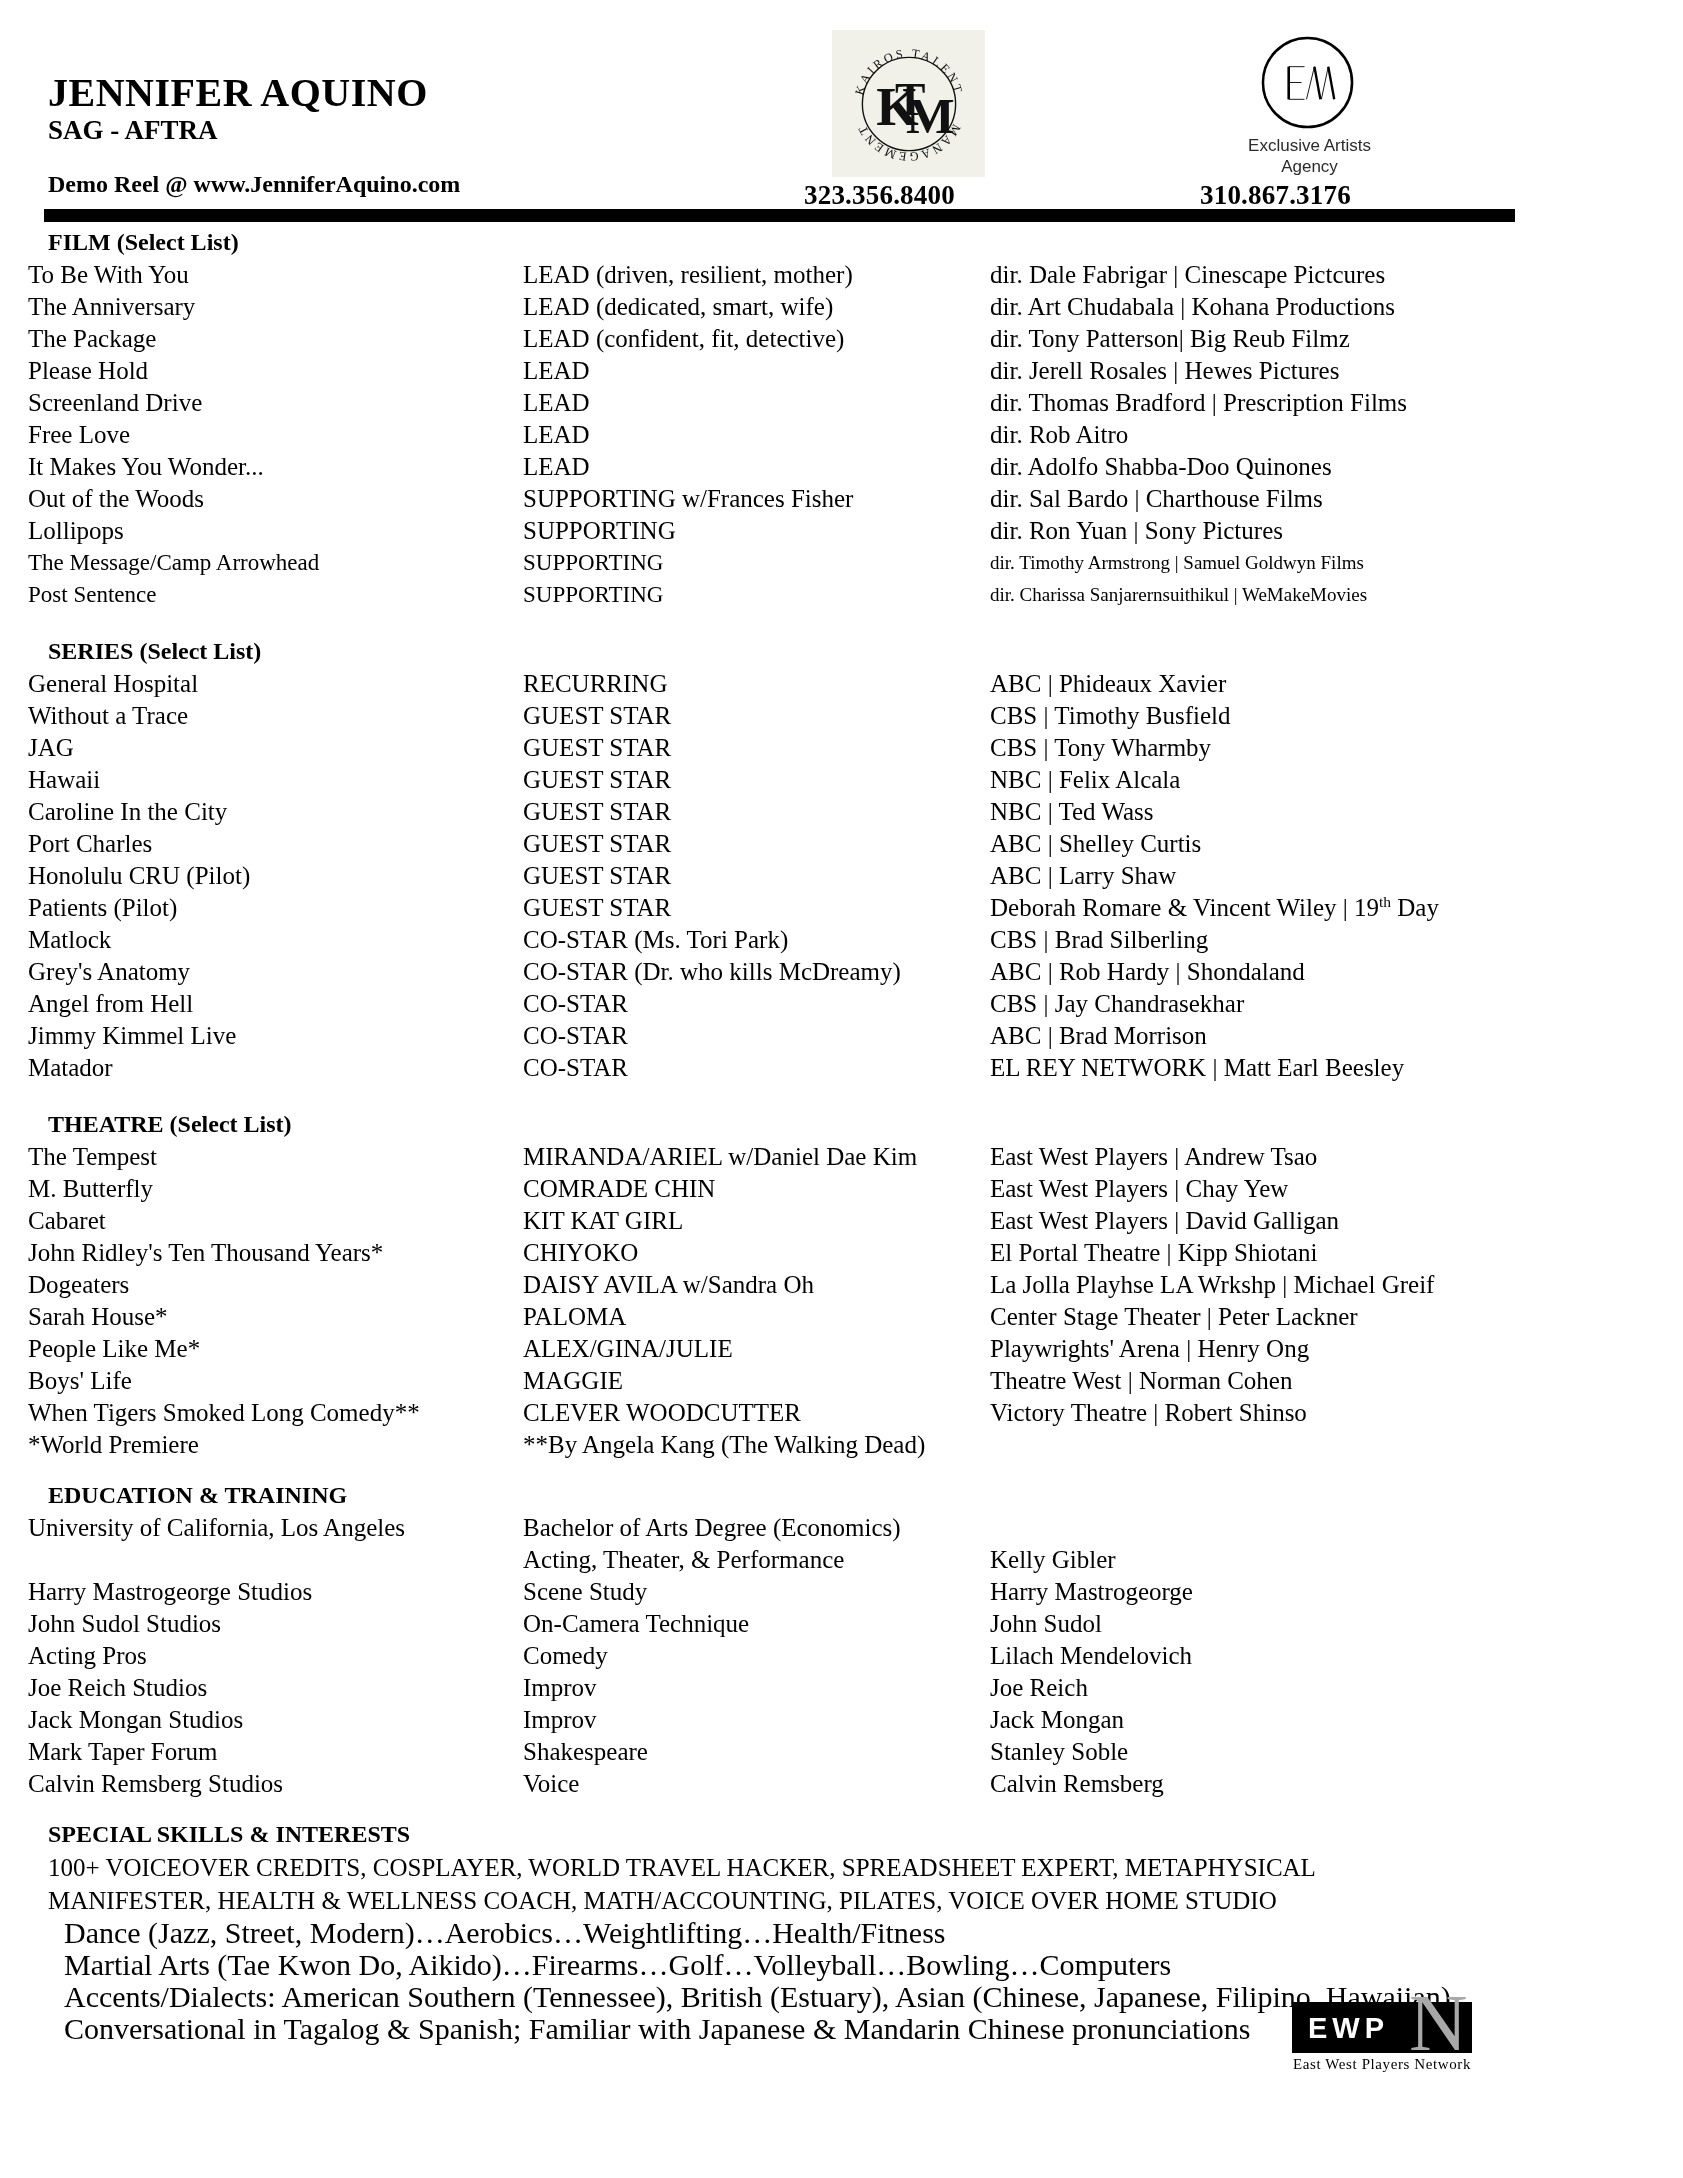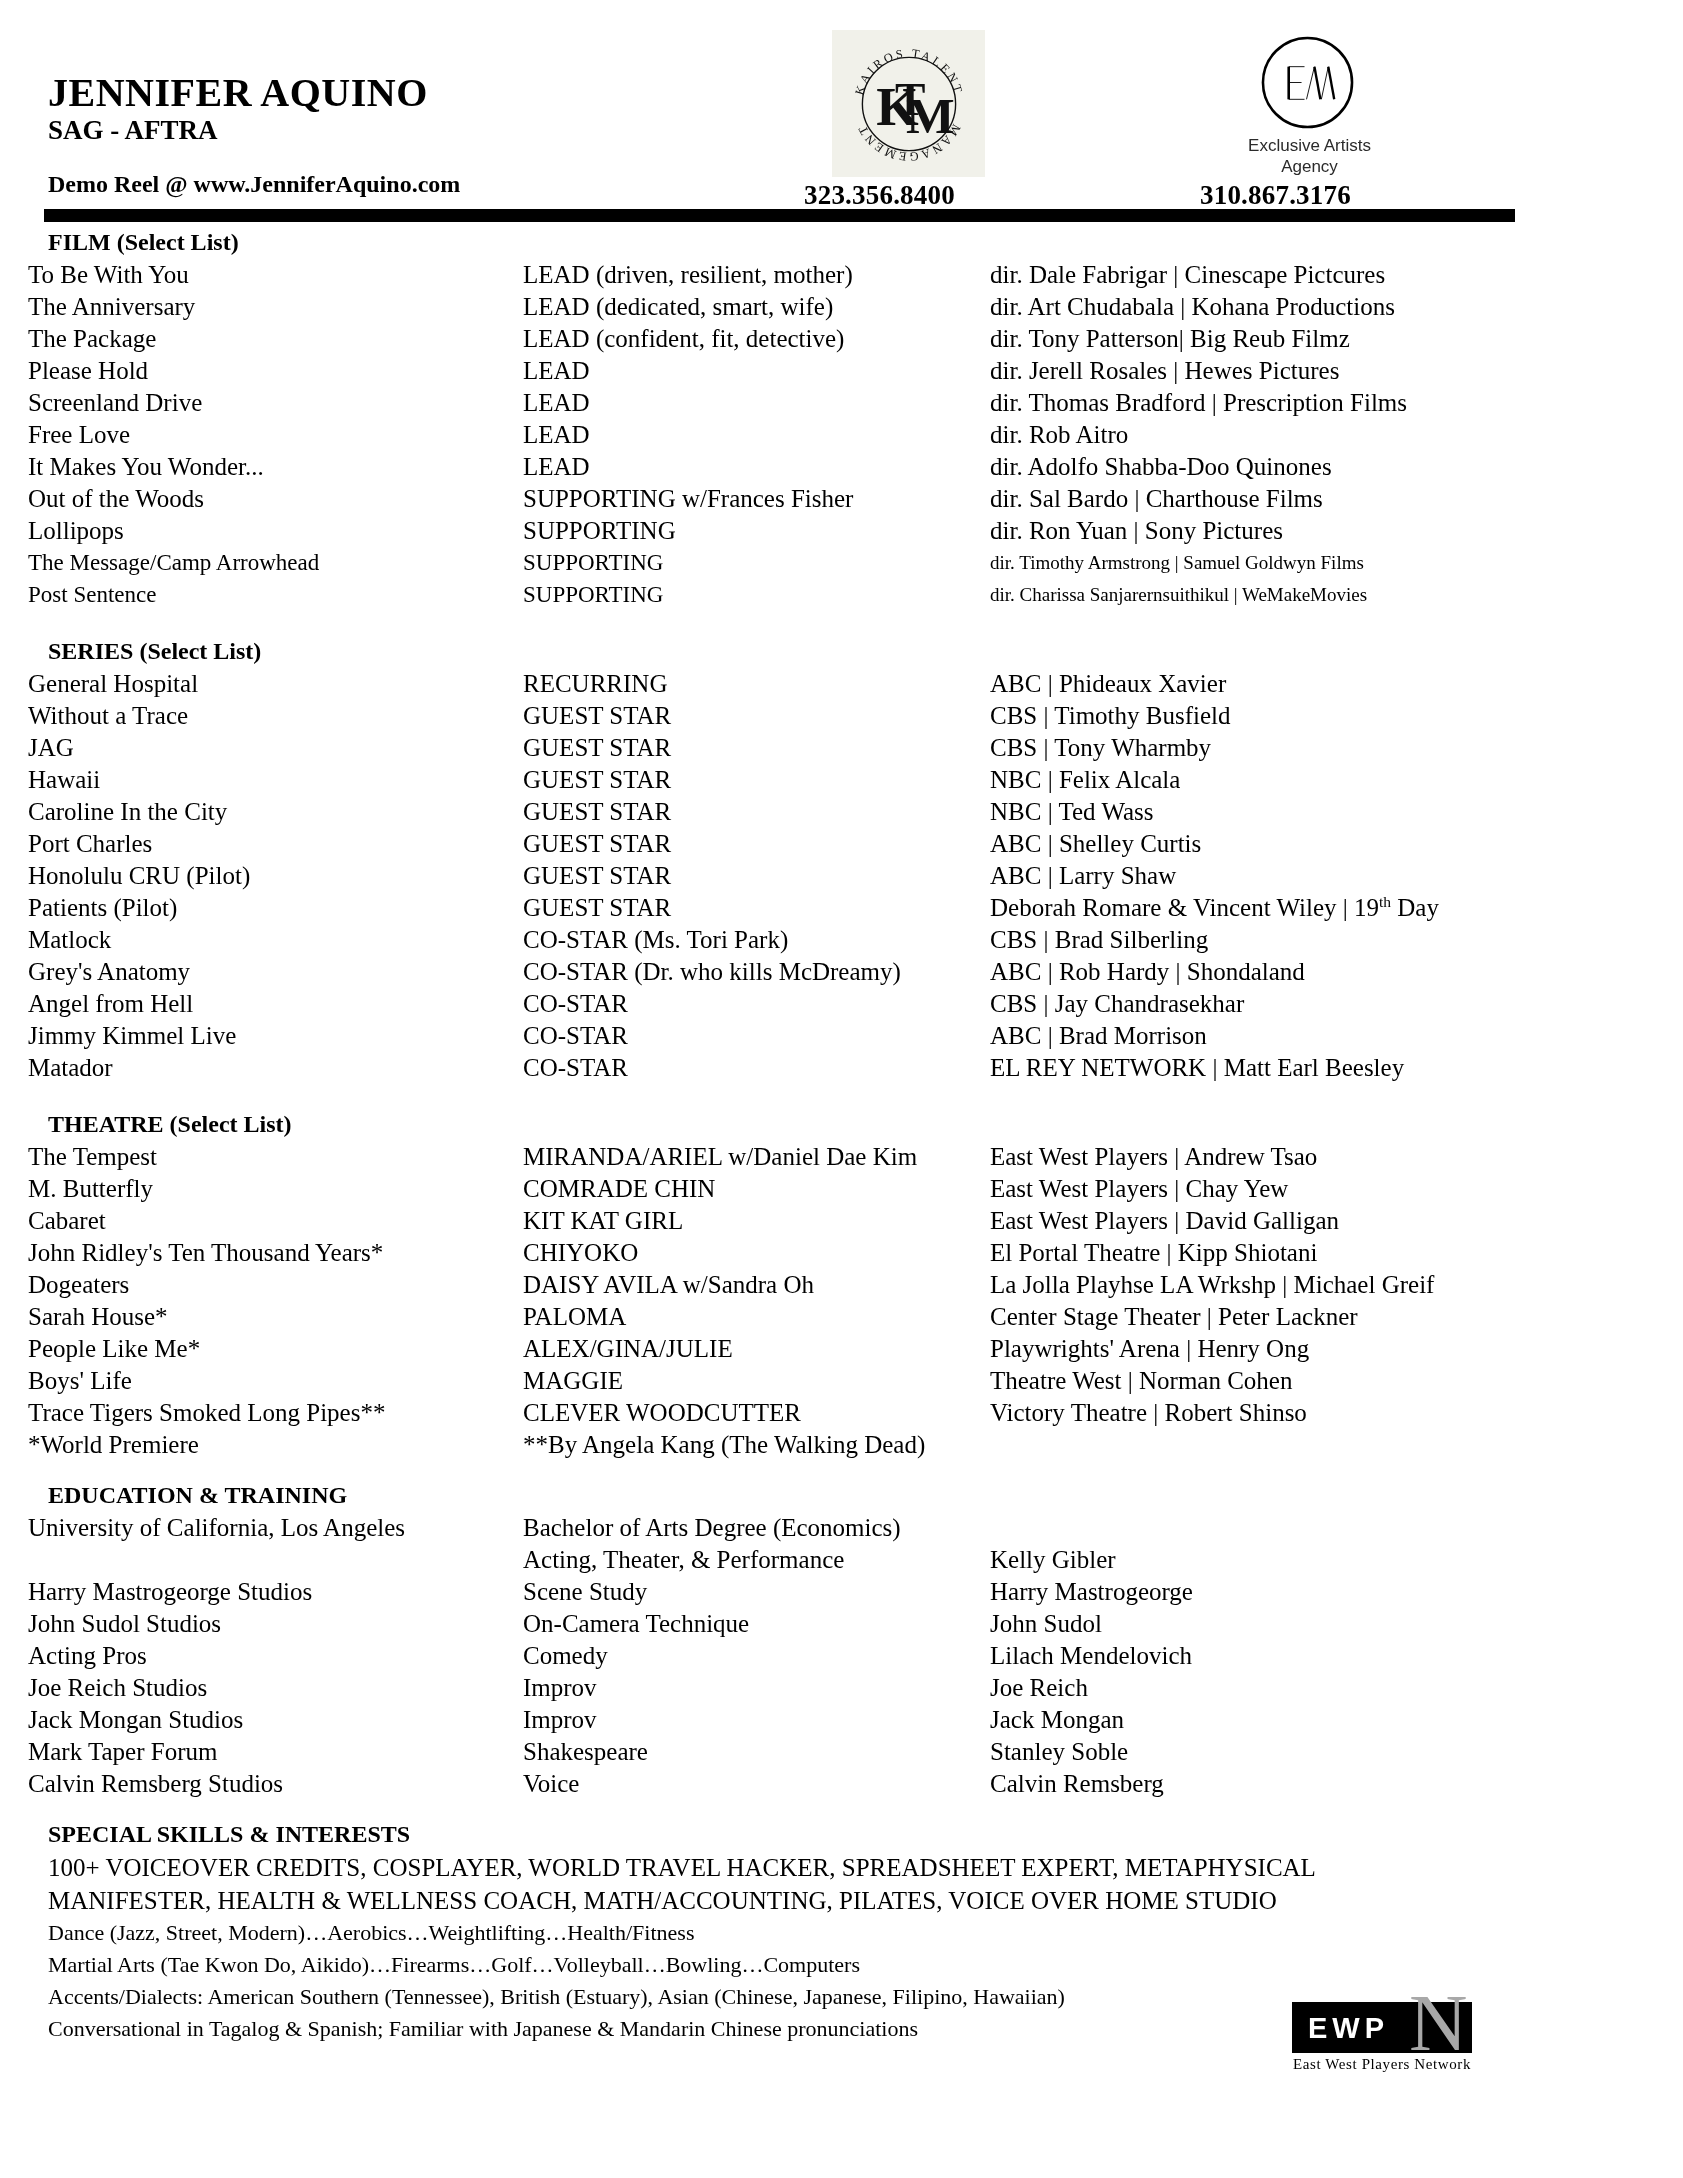--- a/index.html
+++ b/index.html
@@ -151,23 +151,23 @@
   .c3 { flex: 1; }
 
   .row.small { font-size: 23px; }
   .row.small .c3 { font-size: 19px; }
 
   .gap { height: 28px; }
   .gap-sm { height: 22px; }
 
   
   .skills-line {
-    font-size: 22px;
+    font-size: 30px;
     line-height: 32px;
-    padding-left: 48px;
+    padding-left: 64px;
   }
   .skills-caps {
     font-size: 25px;
     line-height: 33px;
     padding-left: 48px;
   }
 
   sup {
     font-size: 0.62em;
     vertical-align: super;
@@ -448,21 +448,21 @@
             <div class="c1">People Like Me*</div>
             <div class="c2">ALEX/GINA/JULIE</div>
             <div class="c3">Playwrights' Arena | Henry Ong</div>
           </div>
           <div class="row">
             <div class="c1">Boys' Life</div>
             <div class="c2">MAGGIE</div>
             <div class="c3">Theatre West | Norman Cohen</div>
           </div>
           <div class="row">
-            <div class="c1">Trace Tigers Smoked Long Pipes**</div>
+            <div class="c1">When Tigers Smoked Long Comedy**</div>
             <div class="c2">CLEVER WOODCUTTER</div>
             <div class="c3">Victory Theatre | Robert Shinso</div>
           </div>
           <div class="row">
             <div class="c1">*World Premiere</div>
             <div class="c2">**By Angela Kang (The Walking Dead)</div>
             <div class="c3"></div>
           </div>
         </div>
     </div>

